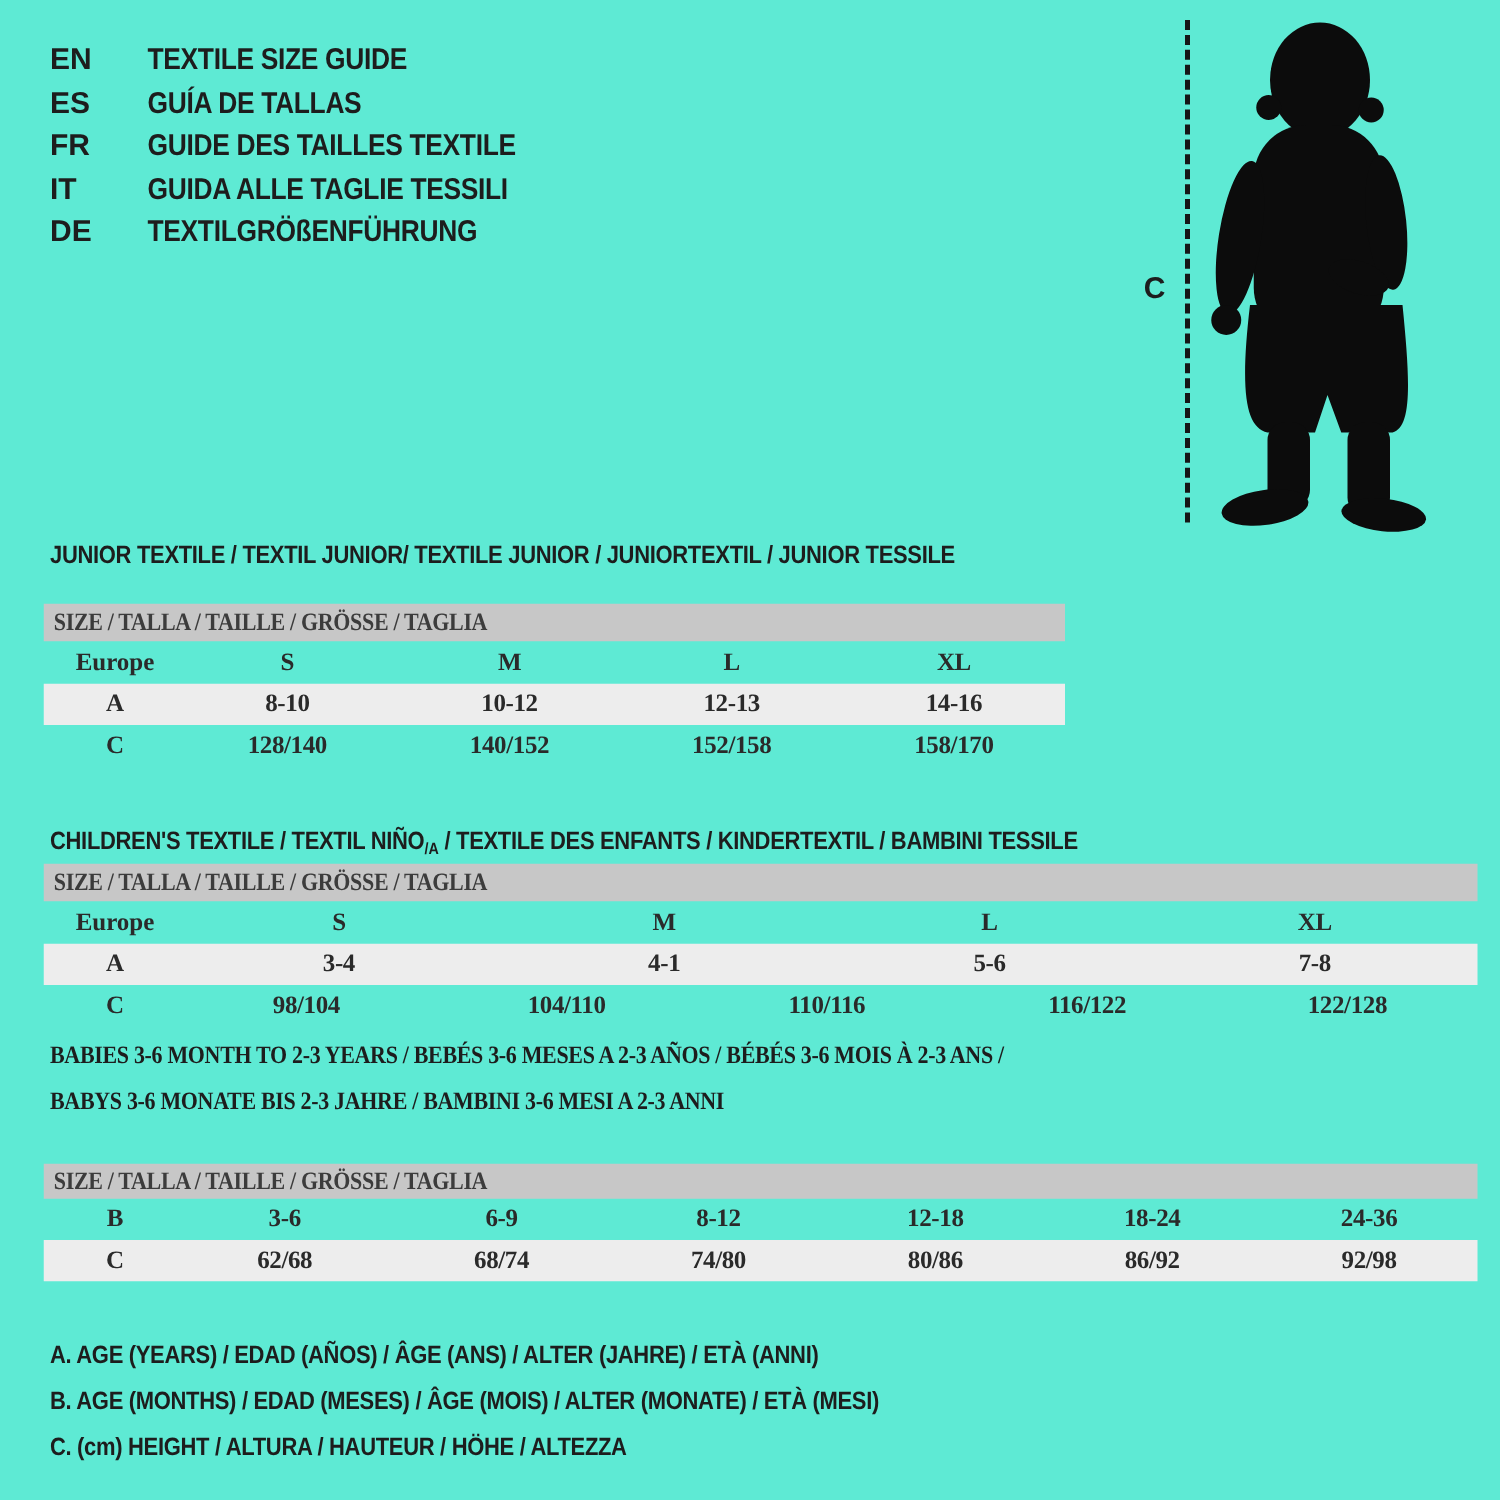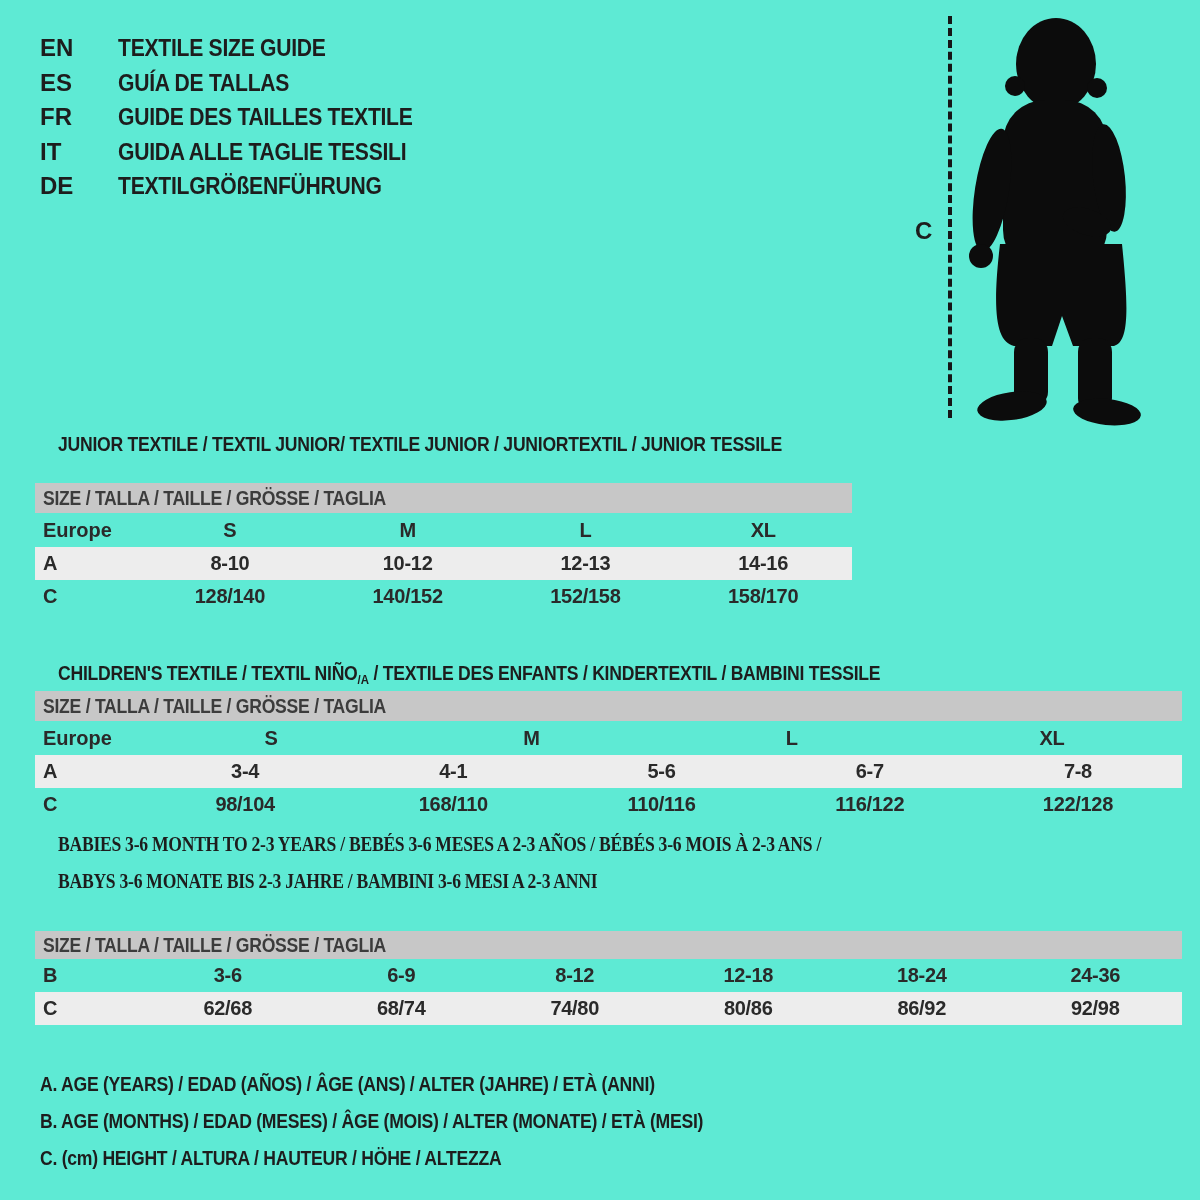--- a/index.html
+++ b/index.html
@@ -16,34 +16,34 @@
   .lang-row{display:flex;}
   .lang-code{width:78px;flex:0 0 78px;}
 
   
   .figure-line{position:absolute;left:948px;top:16px;height:402px;width:0;
                border-left:4px dashed #161616;}
   .figure-c{position:absolute;left:915px;top:217px;font-size:24px;}
   .silhouette{position:absolute;left:956px;top:12px;}
 
   
-  .sec-title{position:absolute;left:40px;font-size:20px;margin-left:18px;}
+  .sec-title{position:absolute;left:40px;font-size:20px;}
   .title-junior{top:433px;}
   .title-children{top:662px;}
   .title-babies{top:826px;line-height:37px;font-family:Liberation Serif, serif;}
   .sub-a{font-size:13px;vertical-align:-4px;letter-spacing:0;}
 
   
-  .table{position:absolute;left:35px;font-size:20px;color:#2a2a2a;}
+  .table{position:absolute;left:35px;font-size:20px;color:#2a2a2a;font-family:Liberation Serif, serif;}
   .t-head{background:#c7c7c7;height:30px;line-height:30px;padding-left:8px;color:#3c3c3c;}
   .t-head-short{height:28px;line-height:28px;}
   .t-row{display:flex;height:33px;line-height:33px;}
   .t-row.tall{height:34px;line-height:34px;}
   .t-row.shaded{background:#ededed;}
-  .t-label{width:106px;flex:0 0 106px;padding-left:8px;box-sizing:border-box;}
+  .t-label{width:106px;flex:0 0 106px;padding-left:8px;box-sizing:border-box;text-align:center;}
   .t-cell{flex:1;text-align:center;letter-spacing:-0.3px;}
   .tbl-junior{top:483px;width:817px;}
   .tbl-children{top:691px;width:1147px;}
   .tbl-babies{top:931px;width:1147px;}
 
   
   .legend{position:absolute;left:40px;top:1066px;font-size:20px;line-height:37px;}
 </style>
 </head>
 <body>
@@ -142,27 +142,26 @@
       <div class="t-cell">S</div>
       <div class="t-cell">M</div>
       <div class="t-cell">L</div>
       <div class="t-cell">XL</div>
     </div>
     <div class="t-row shaded">
       <div class="t-label">A</div>
       <div class="t-cell">3-4</div>
       <div class="t-cell">4-1</div>
       <div class="t-cell">5-6</div>
-      <div class="t-cell">6-7</div>
       <div class="t-cell">7-8</div>
     </div>
     <div class="t-row">
       <div class="t-label">C</div>
       <div class="t-cell">98/104</div>
-      <div class="t-cell">168/110</div>
+      <div class="t-cell">104/110</div>
       <div class="t-cell">110/116</div>
       <div class="t-cell">116/122</div>
       <div class="t-cell">122/128</div>
     </div>
   </div>
 
   <div class="sec-title title-babies">
     <div><span class="cond">BABIES 3-6 MONTH TO 2-3 YEARS / BEBÉS 3-6 MESES A 2-3 AÑOS / BÉBÉS 3-6 MOIS À 2-3 ANS /</span></div>
     <div><span class="cond">BABYS 3-6 MONATE BIS 2-3 JAHRE / BAMBINI 3-6 MESI A 2-3 ANNI</span></div>
   </div>

